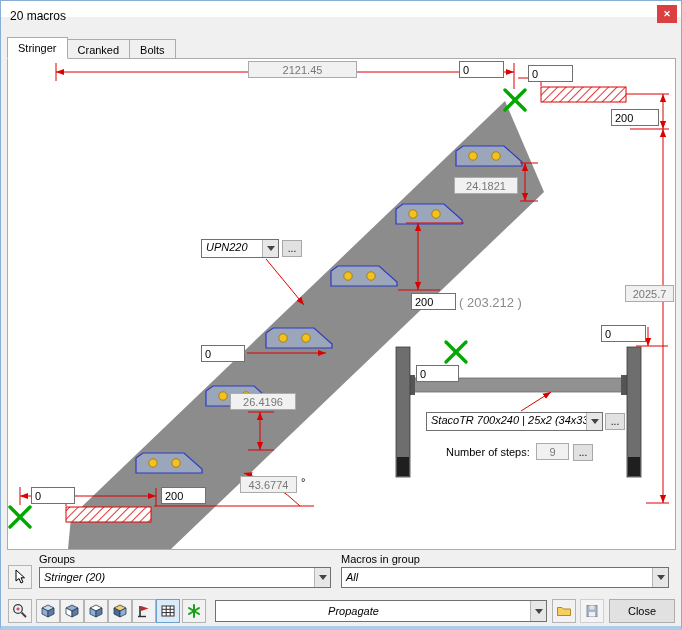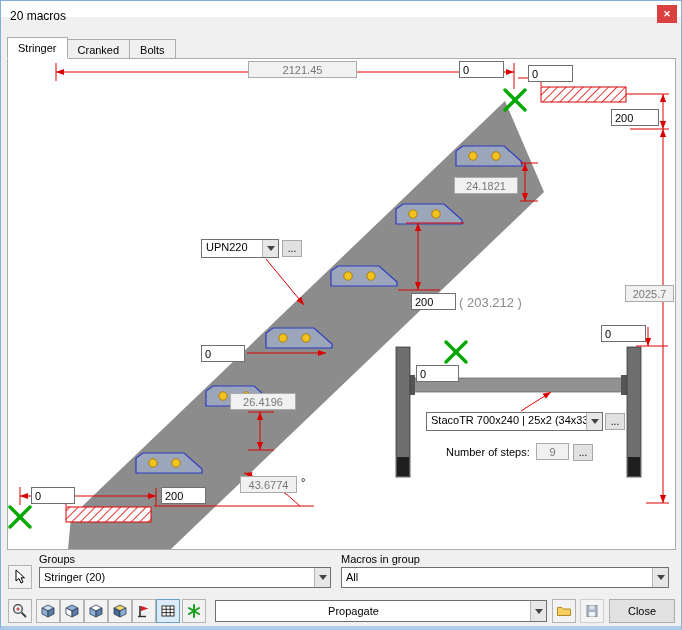--- a/index.html
+++ b/index.html
@@ -23,21 +23,21 @@
   .canvas { position:absolute; left:6px; top:57px; width:669px; height:492px; background:#fff;
             border:1px solid #acacac; overflow:hidden; }
   .canvas svg.draw { position:absolute; left:0; top:0; }
 
   .f { position:absolute; height:17px; font-family:"Liberation Sans",sans-serif; font-size:11px;
        border:1px solid #707070; background:#fff; padding:0 3px; color:#000; }
   .f.dis { background:#f1f1f1; color:#777; border-color:#ababab; text-align:center; }
   .lbl { position:absolute; font-size:11px; color:#000; white-space:nowrap; }
   .gray-txt { position:absolute; font-size:13px; color:#8a8a8a; white-space:nowrap; }
 
-  .combo { position:absolute; border:1px solid #707070; background:#fff; display:flex; align-items:stretch; }
+  .combo { position:absolute; border:1px solid #707070; background:#fff; display:flex; align-items:stretch;font-style:italic; }
   .combo .txt { flex:1; padding:1px 4px 0 4px; overflow:hidden; white-space:nowrap; }
   .combo .arrow { width:16px; background:#e7e7e7; border-left:1px solid #b4b4b4;
                   display:flex; align-items:center; justify-content:center; }
   .dots { position:absolute; width:20px; height:17px; background:#e1e1e1; border:1px solid #a8a8a8;
           font-size:10px; line-height:12px; text-align:center; cursor:pointer; }
 
   .tbtn { position:absolute; width:24px; height:24px; background:#f2f2f2; border:1px solid #b4b4b4;
           display:flex; align-items:center; justify-content:center; cursor:pointer; }
   .tbtn.toggled { background:#dcebfa; border-color:#6f9fce; }
   .tbtn.disabled { background:#f4f4f4; border-color:#cfcfcf; }

